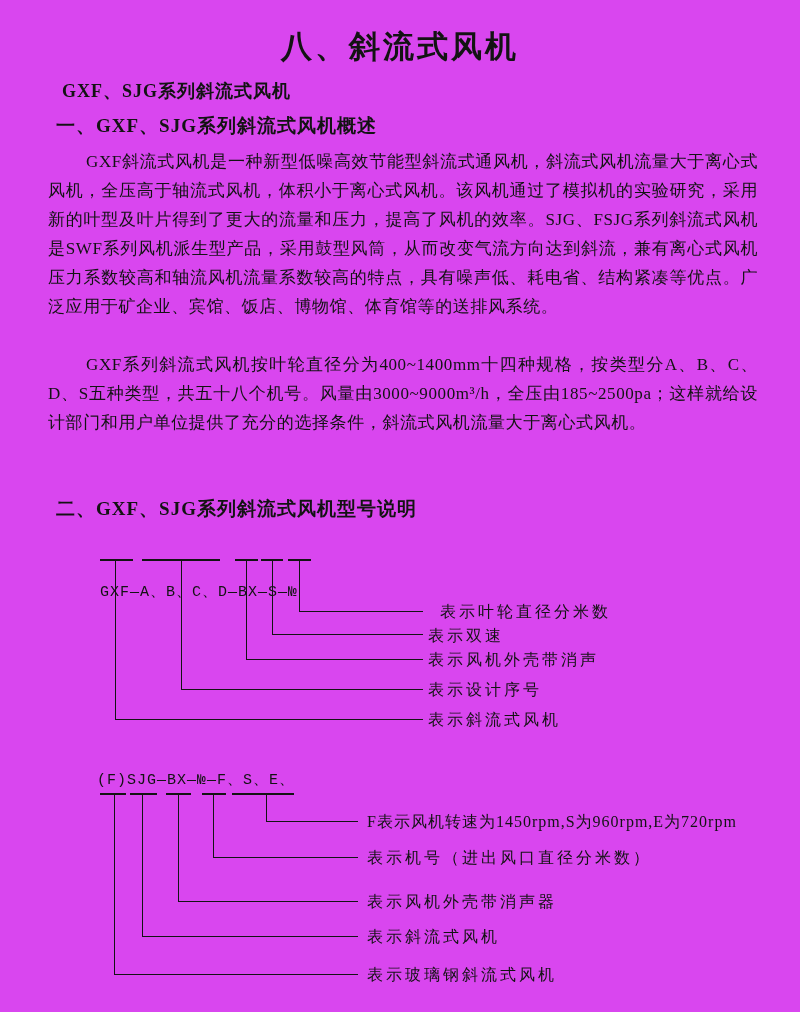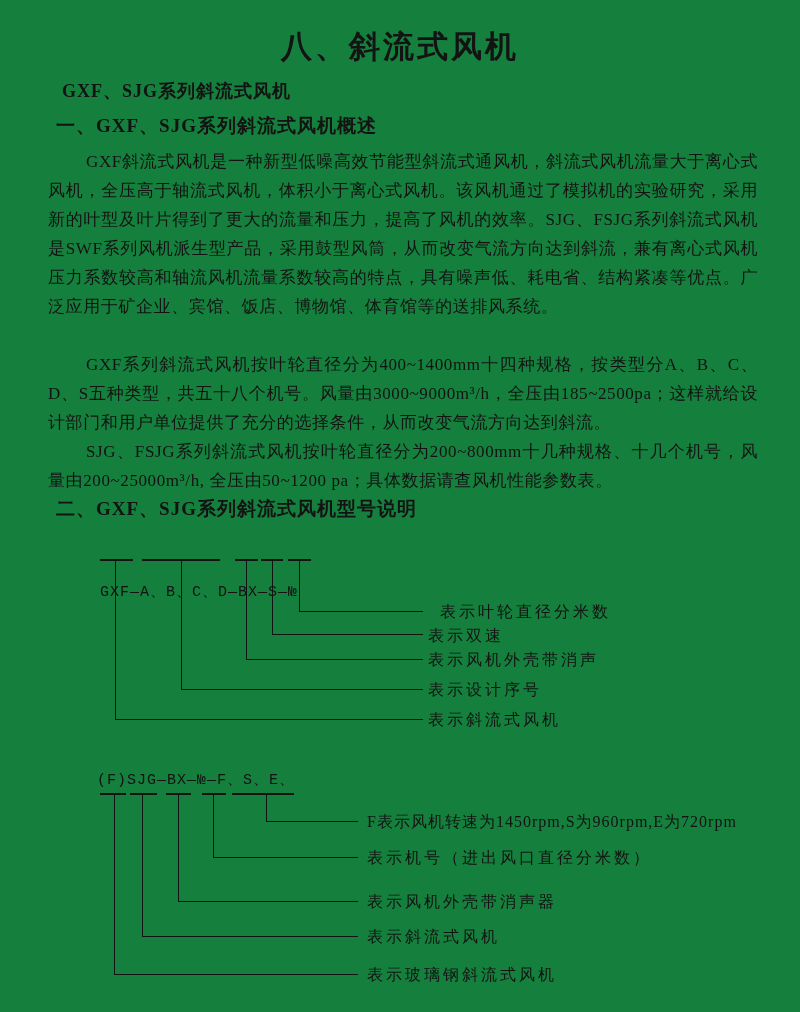--- a/index.html
+++ b/index.html
@@ -1,21 +1,21 @@
 <!DOCTYPE html>
 <html><head>
 <meta charset="utf-8">
 <style>
   * { margin: 0; padding: 0; box-sizing: border-box; }
   html, body { background: #ffffff; }
   .page {
     position: relative;
     width: 800px;
     height: 1012px;
-    background: #15803d;
+    background: #d946ef;
     color: #131313;
     font-family: "Liberation Serif", "DejaVu Serif", serif;
     overflow: hidden;
   }
   .page-title {
     position: absolute;
     top: 26px;
     left: 0;
     width: 100%;
     text-align: center;
@@ -126,22 +126,21 @@
 
 <div class="page">
 
   <div class="page-title">八、斜流式风机</div>
 
   <div class="subtitle">GXF、SJG系列斜流式风机</div>
 
   <div class="h-sec s1">一、GXF、SJG系列斜流式风机概述</div>
 
   <p class="body-par p1">GXF斜流式风机是一种新型低噪高效节能型斜流式通风机，斜流式风机流量大于离心式风机，全压高于轴流式风机，体积小于离心式风机。该风机通过了模拟机的实验研究，采用新的叶型及叶片得到了更大的流量和压力，提高了风机的效率。SJG、FSJG系列斜流式风机是SWF系列风机派生型产品，采用鼓型风筒，从而改变气流方向达到斜流，兼有离心式风机压力系数较高和轴流风机流量系数较高的特点，具有噪声低、耗电省、结构紧凑等优点。广泛应用于矿企业、宾馆、饭店、博物馆、体育馆等的送排风系统。</p>
-  <p class="body-par p2">GXF系列斜流式风机按叶轮直径分为400~1400mm十四种规格，按类型分A、B、C、D、S五种类型，共五十八个机号。风量由3000~9000m³/h，全压由185~2500pa；这样就给设计部门和用户单位提供了充分的选择条件，从而改变气流方向达到斜流。</p>
-  <p class="body-par p3">SJG、FSJG系列斜流式风机按叶轮直径分为200~800mm十几种规格、十几个机号，风量由200~25000m³/h, 全压由50~1200 pa；具体数据请查风机性能参数表。</p>
+  <p class="body-par p2">GXF系列斜流式风机按叶轮直径分为400~1400mm十四种规格，按类型分A、B、C、D、S五种类型，共五十八个机号。风量由3000~9000m³/h，全压由185~2500pa；这样就给设计部门和用户单位提供了充分的选择条件，斜流式风机流量大于离心式风机。</p>
 
   <div class="h-sec s2">二、GXF、SJG系列斜流式风机型号说明</div>
 
   <div class="formula f1">GXF—A、B、C、D—BX—S—№</div>
 
   <div class="uline u11"></div>
   <div class="uline u12"></div>
   <div class="uline u13"></div>
   <div class="uline u14"></div>
   <div class="uline u15"></div>

